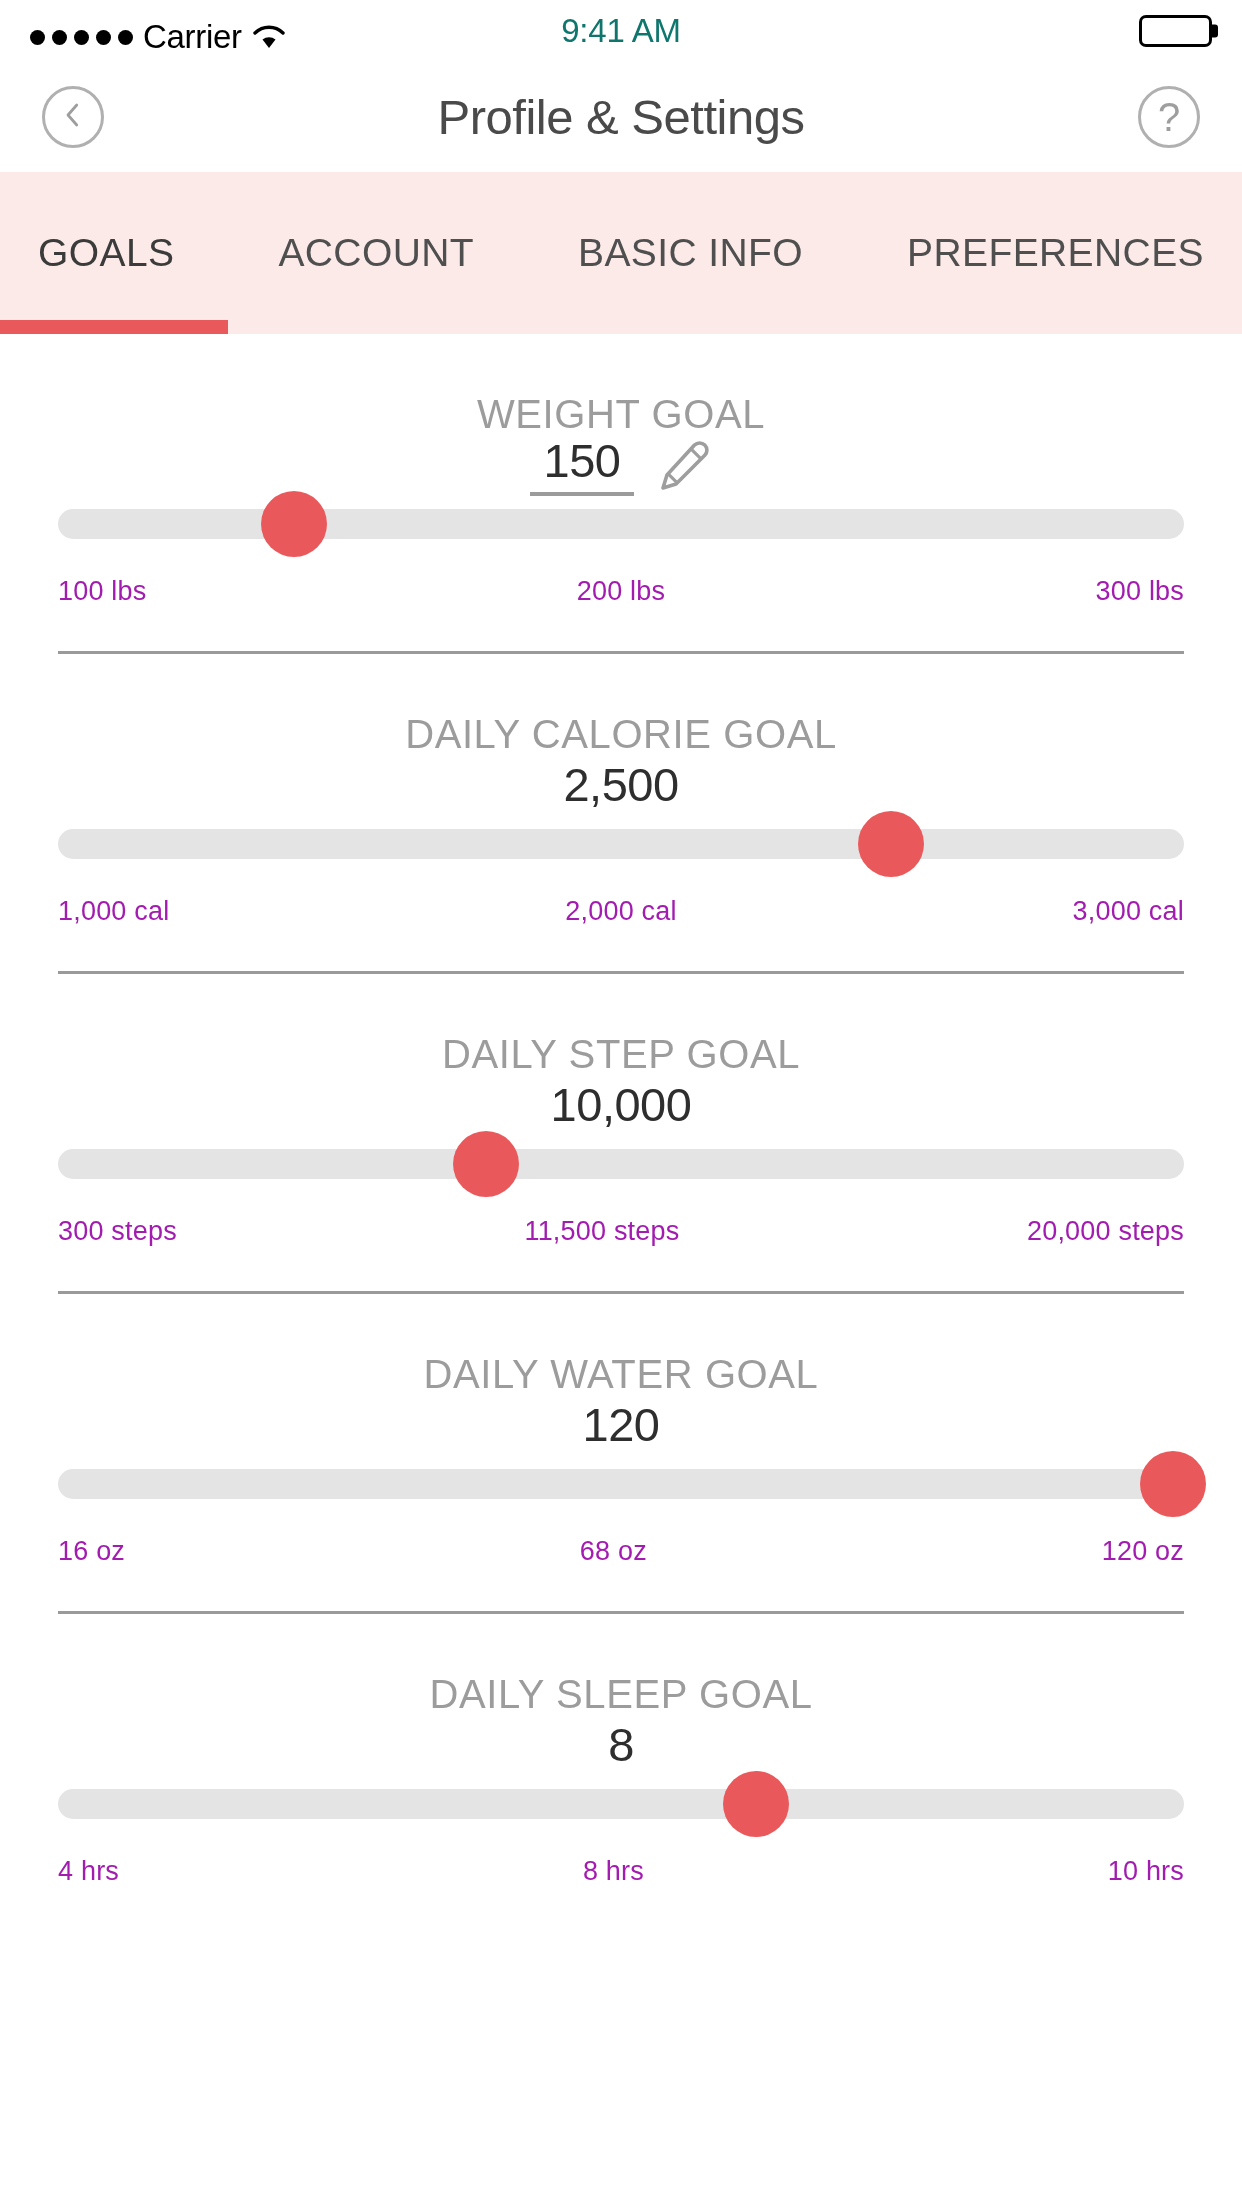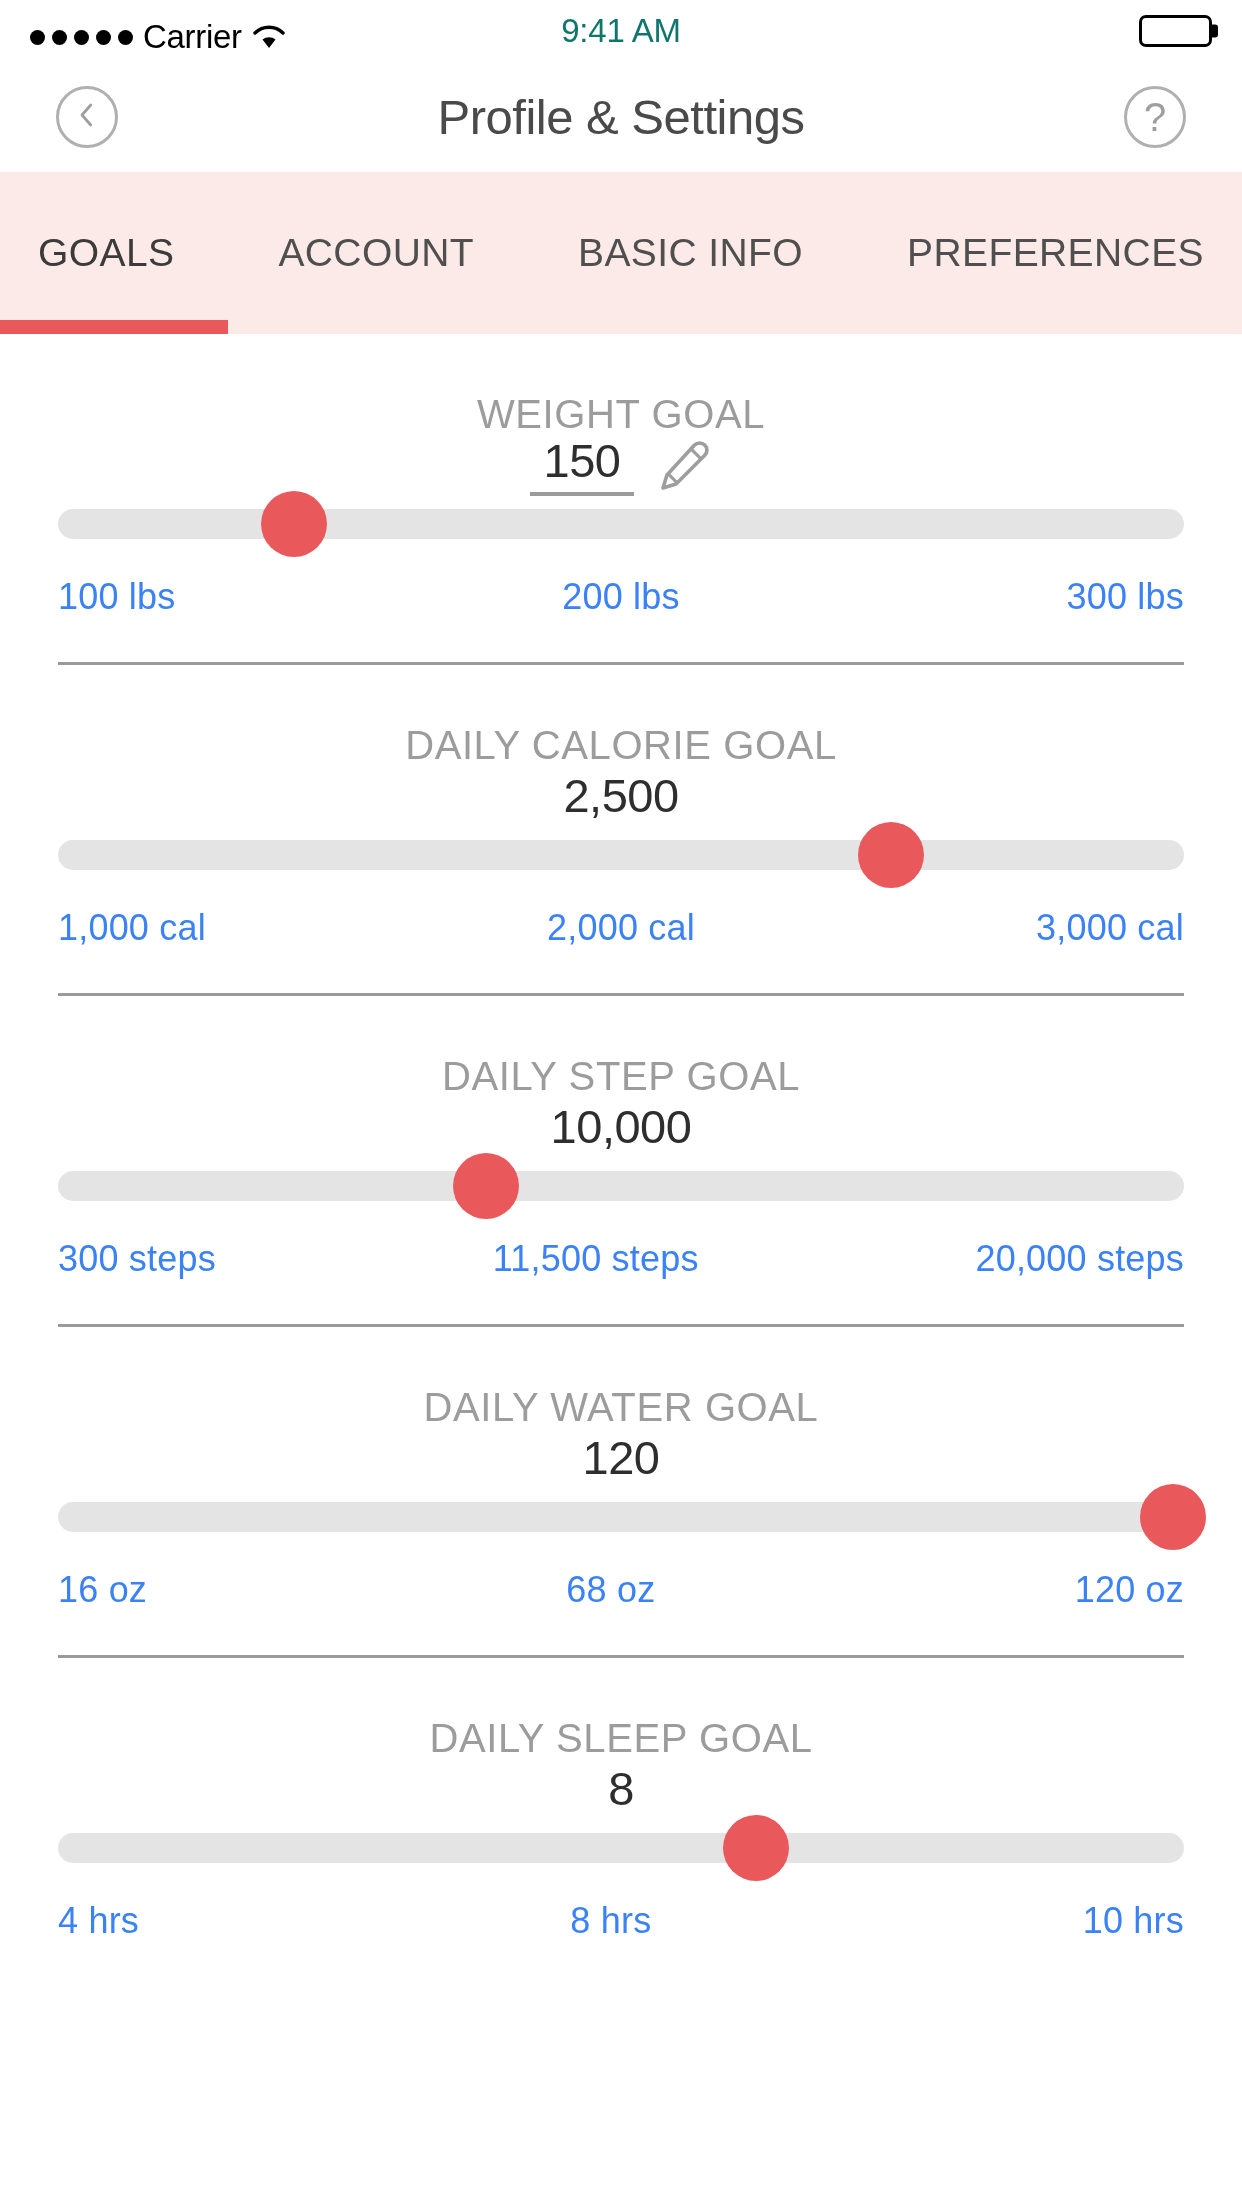--- a/index.html
+++ b/index.html
@@ -37,21 +37,21 @@
   .battery-fill { width:100%; height:100%; background:#000; border-radius:2px; }
   .battery-cap {
     position:absolute; right:-9px; top:50%; transform:translateY(-50%);
     width:6px; height:13px; background:#000; border-radius:0 3px 3px 0;
   }
 
   
   .nav-bar {
     height:110px;
     display:flex; align-items:center;
-    padding:0 56px;
+    padding:0 42px;
     position:relative;
     background:#fff;
   }
   .nav-circle-btn {
     width:62px; height:62px; border-radius:50%;
     border:3px solid #b0b0b0;
     display:flex; align-items:center; justify-content:center;
     background:transparent; cursor:pointer; flex:0 0 auto;
   }
   .nav-title {
@@ -115,21 +115,21 @@
     position:absolute; top:50%;
     width:66px; height:66px; border-radius:50%;
     background:#e9595b;
     transform:translate(-50%,-50%);
     cursor:pointer;
   }
 
   .slider-scale {
     display:flex; justify-content:space-between;
     margin-top:30px;
-    font-size:36px; color:#3b82f6; letter-spacing:0.2px;
+    font-size:27px; color:#a21caf; letter-spacing:0.2px;
   }
   .slider-scale span:nth-child(2) { flex:0 0 auto; }
 
   .divider {
     height:3px; background:#9a9a9a;
     margin:44px 0 0 0;
   }
   .goal-row:last-child .divider { display:none; }
 </style>
 </head>

